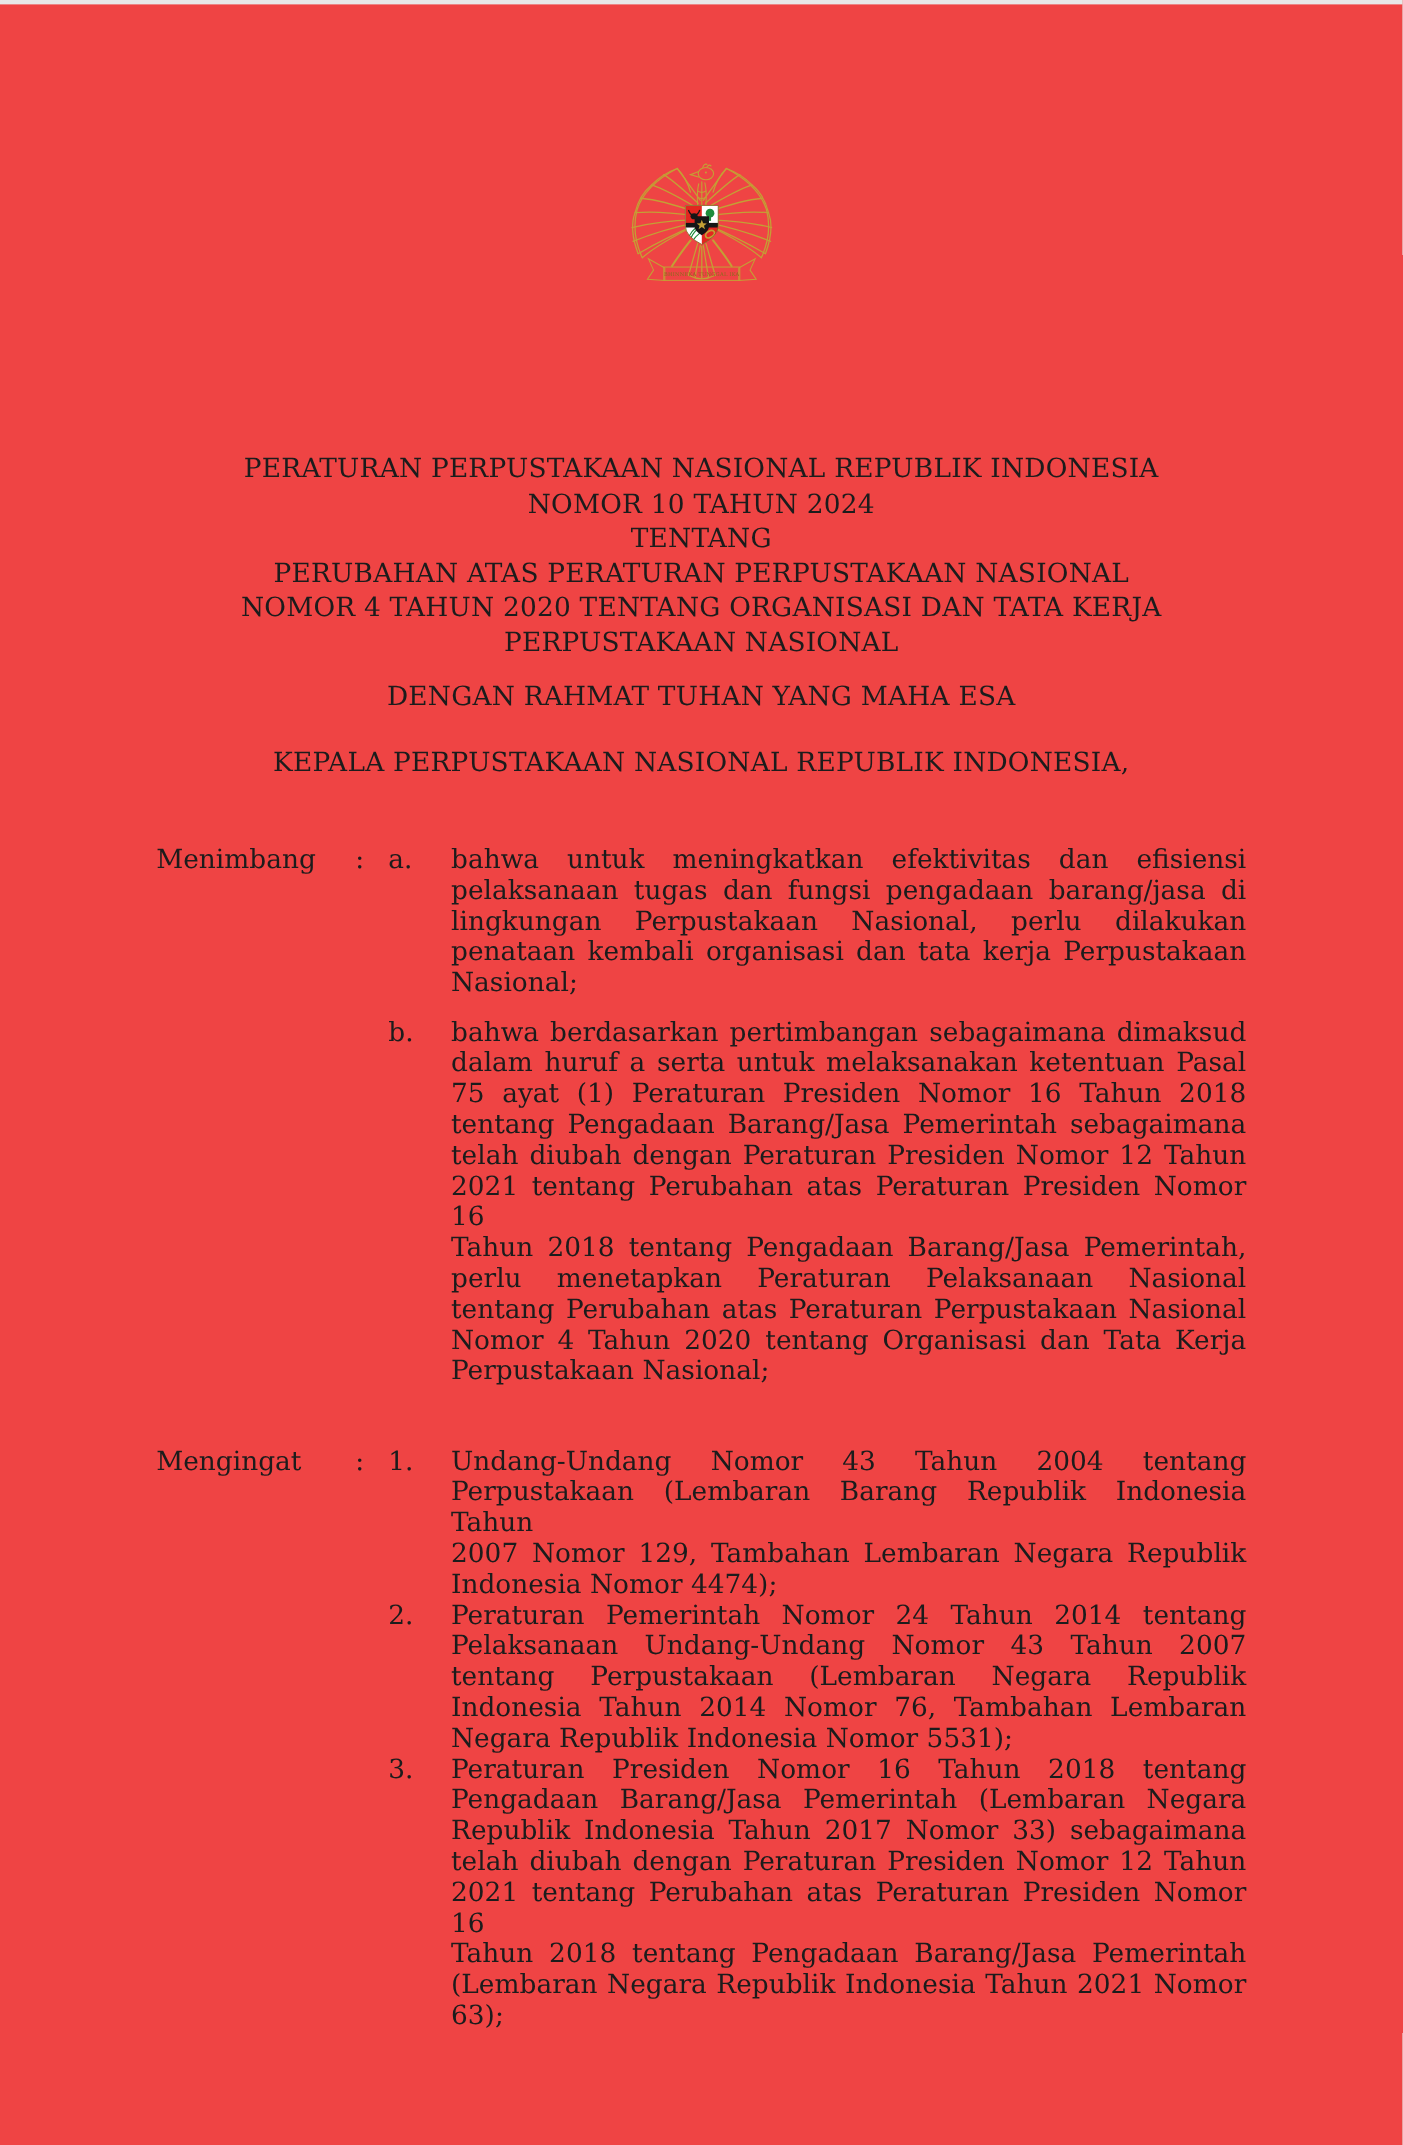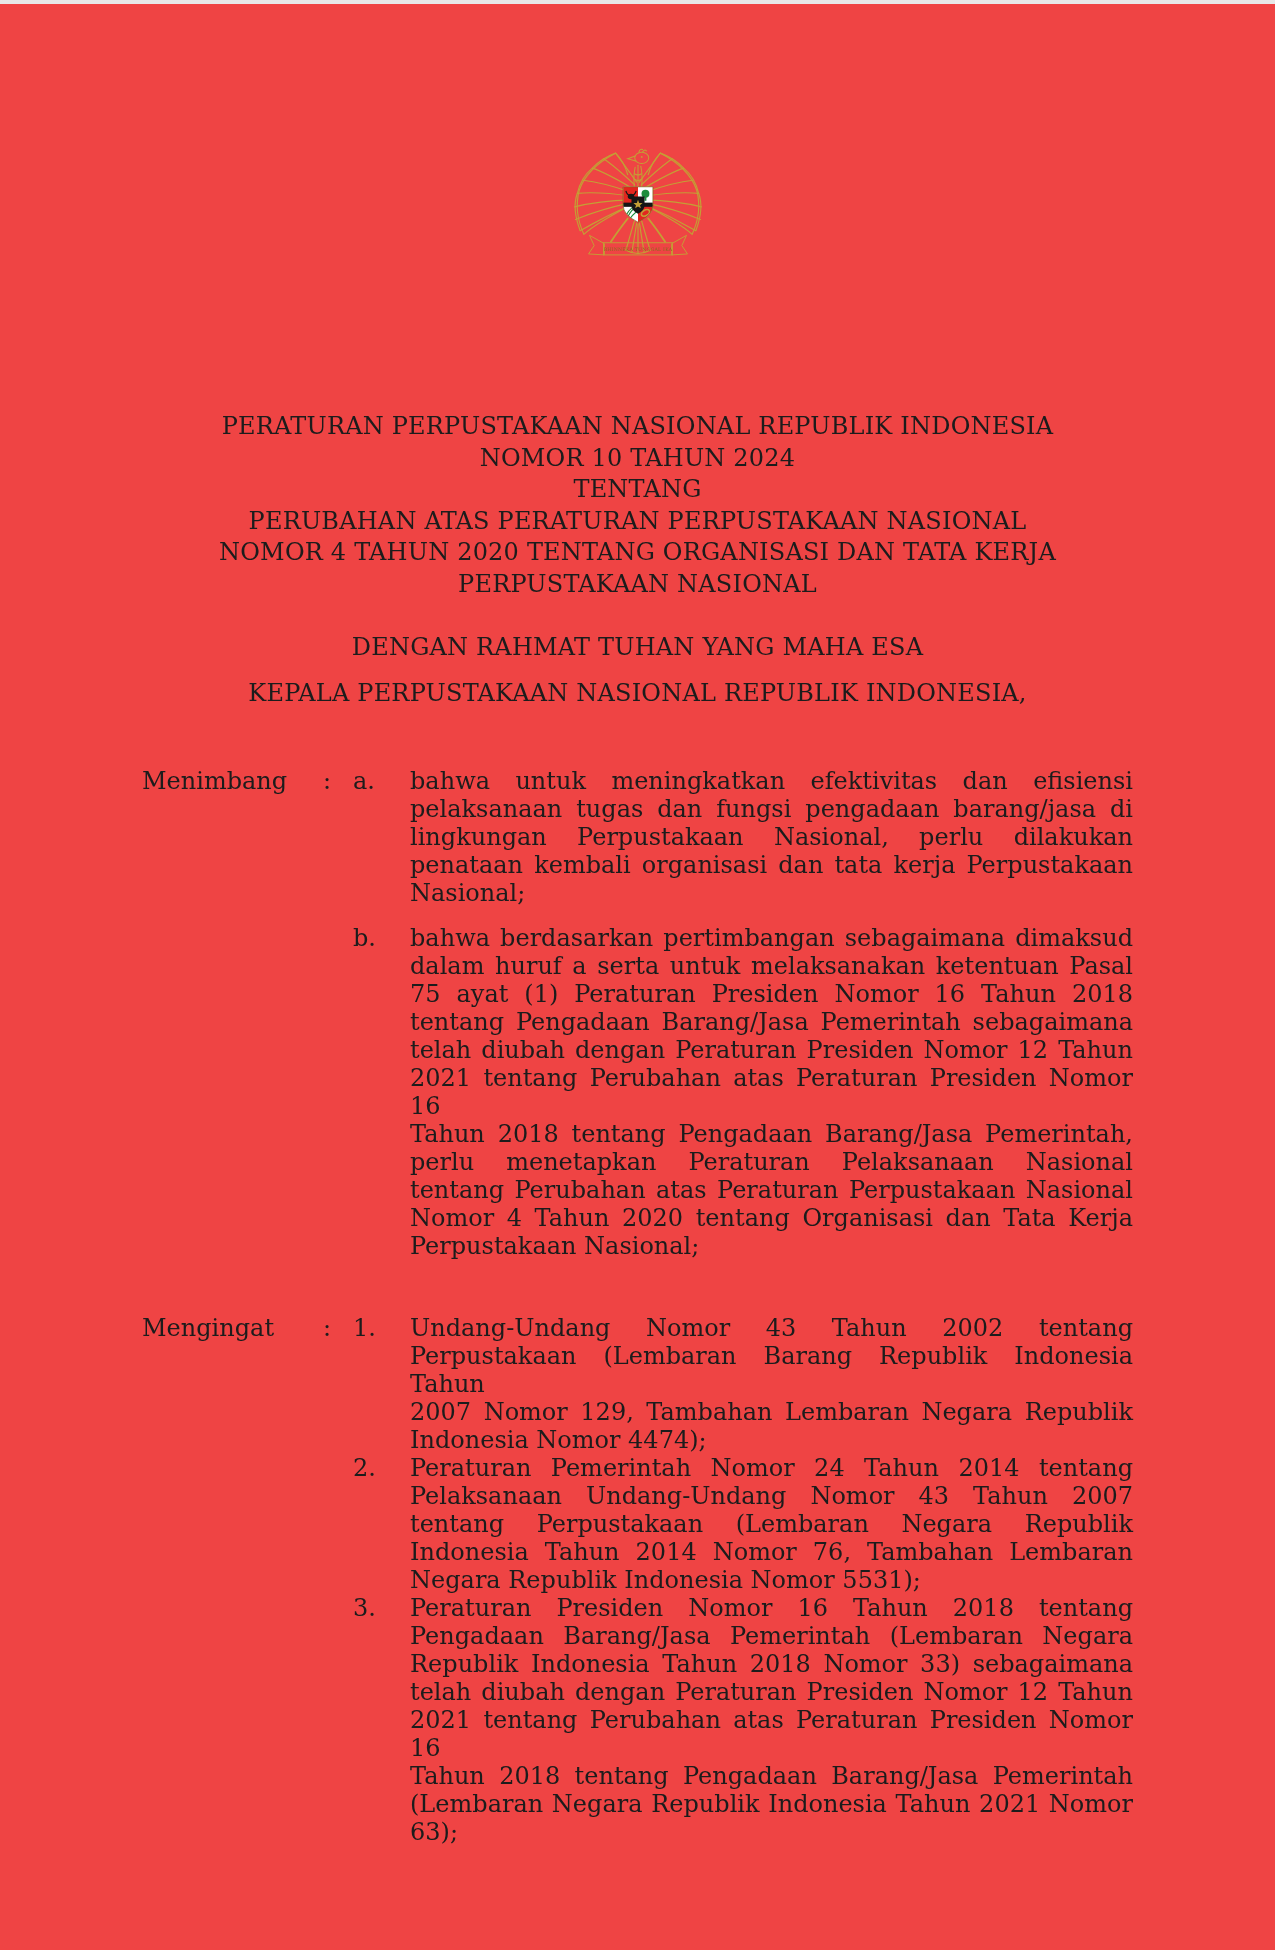--- a/index.html
+++ b/index.html
@@ -32,21 +32,21 @@
     text-align:center;
     font-size:24px;line-height:31.5px;
     letter-spacing:.2px;
   }
   .center-single{
     position:absolute;left:0;right:0;
     text-align:center;
     font-size:24px;line-height:31.5px;
     letter-spacing:.2px;
   }
-  #invocation{top:628px;}
+  #invocation{top:614px;}
   #official{top:674px;}
   
   .considerans{
     position:absolute;left:142px;
     display:grid;
     grid-template-columns:181px 30px 780px;
     align-items:start;
     font-size:24px;line-height:28px;
   }
   #menimbang{top:763px;}
@@ -203,42 +203,42 @@
       </div>
   </div>
 
   <div id="mengingat" class="considerans">
     <div class="label-cell">Mengingat</div>
     <div class="colon-cell">:</div>
     <div class="items">
         <div class="item">
           <div class="marker">1.</div>
           <div class="lines">
-            <div class="line">Undang-Undang Nomor 43 Tahun 2002 tentang</div>
+            <div class="line">Undang-Undang Nomor 43 Tahun 2004 tentang</div>
             <div class="line">Perpustakaan (Lembaran Barang Republik Indonesia Tahun</div>
             <div class="line">2007 Nomor 129, Tambahan Lembaran Negara Republik</div>
             <div class="line last">Indonesia Nomor 4474);</div>
           </div>
         </div>
         <div class="item">
           <div class="marker">2.</div>
           <div class="lines">
             <div class="line">Peraturan Pemerintah Nomor 24 Tahun 2014 tentang</div>
             <div class="line">Pelaksanaan Undang-Undang Nomor 43 Tahun 2007</div>
             <div class="line">tentang Perpustakaan (Lembaran Negara Republik</div>
             <div class="line">Indonesia Tahun 2014 Nomor 76, Tambahan Lembaran</div>
             <div class="line last">Negara Republik Indonesia Nomor 5531);</div>
           </div>
         </div>
         <div class="item">
           <div class="marker">3.</div>
           <div class="lines">
             <div class="line">Peraturan Presiden Nomor 16 Tahun 2018 tentang</div>
             <div class="line">Pengadaan Barang/Jasa Pemerintah (Lembaran Negara</div>
-            <div class="line">Republik Indonesia Tahun 2018 Nomor 33) sebagaimana</div>
+            <div class="line">Republik Indonesia Tahun 2017 Nomor 33) sebagaimana</div>
             <div class="line">telah diubah dengan Peraturan Presiden Nomor 12 Tahun</div>
             <div class="line">2021 tentang Perubahan atas Peraturan Presiden Nomor 16</div>
             <div class="line">Tahun 2018 tentang Pengadaan Barang/Jasa Pemerintah</div>
             <div class="line">(Lembaran Negara Republik Indonesia Tahun 2021 Nomor</div>
             <div class="line last">63);</div>
           </div>
         </div>
       </div>
   </div>
 

